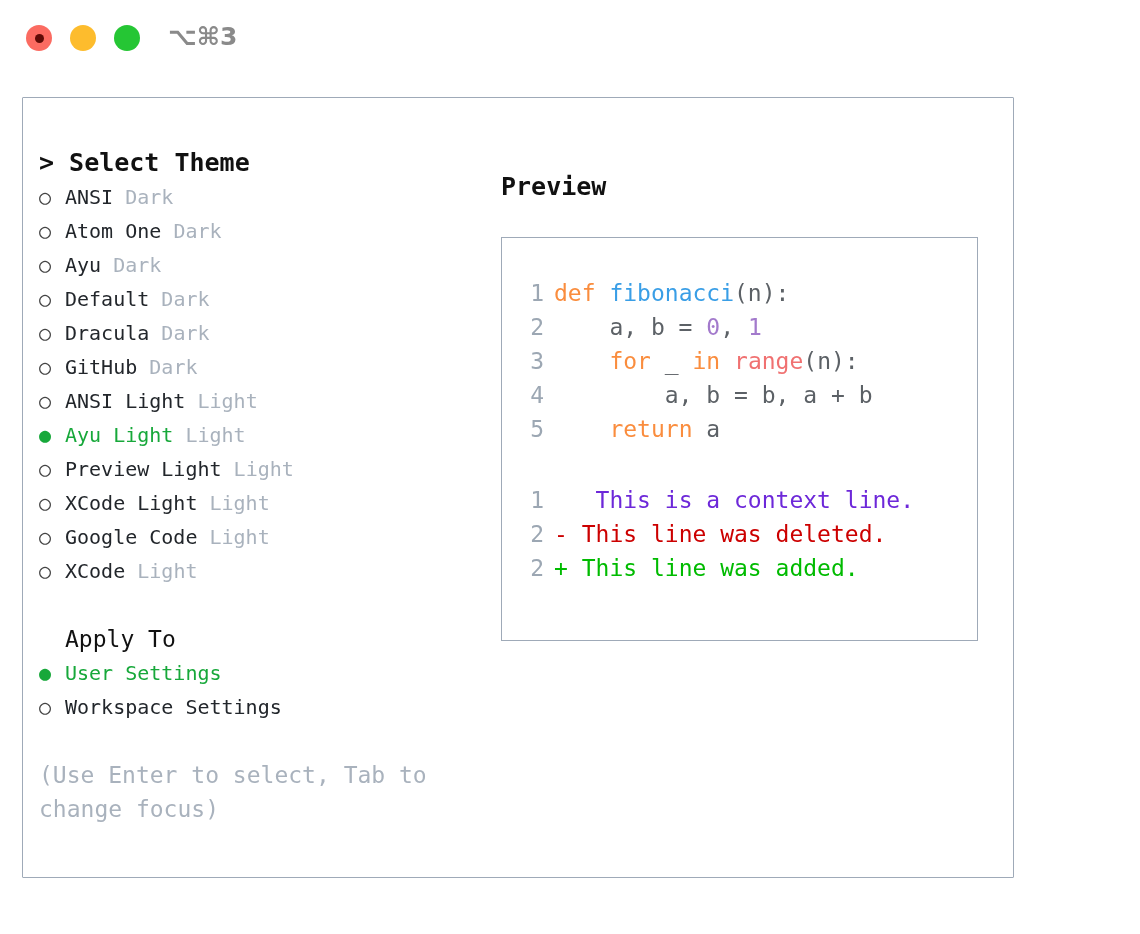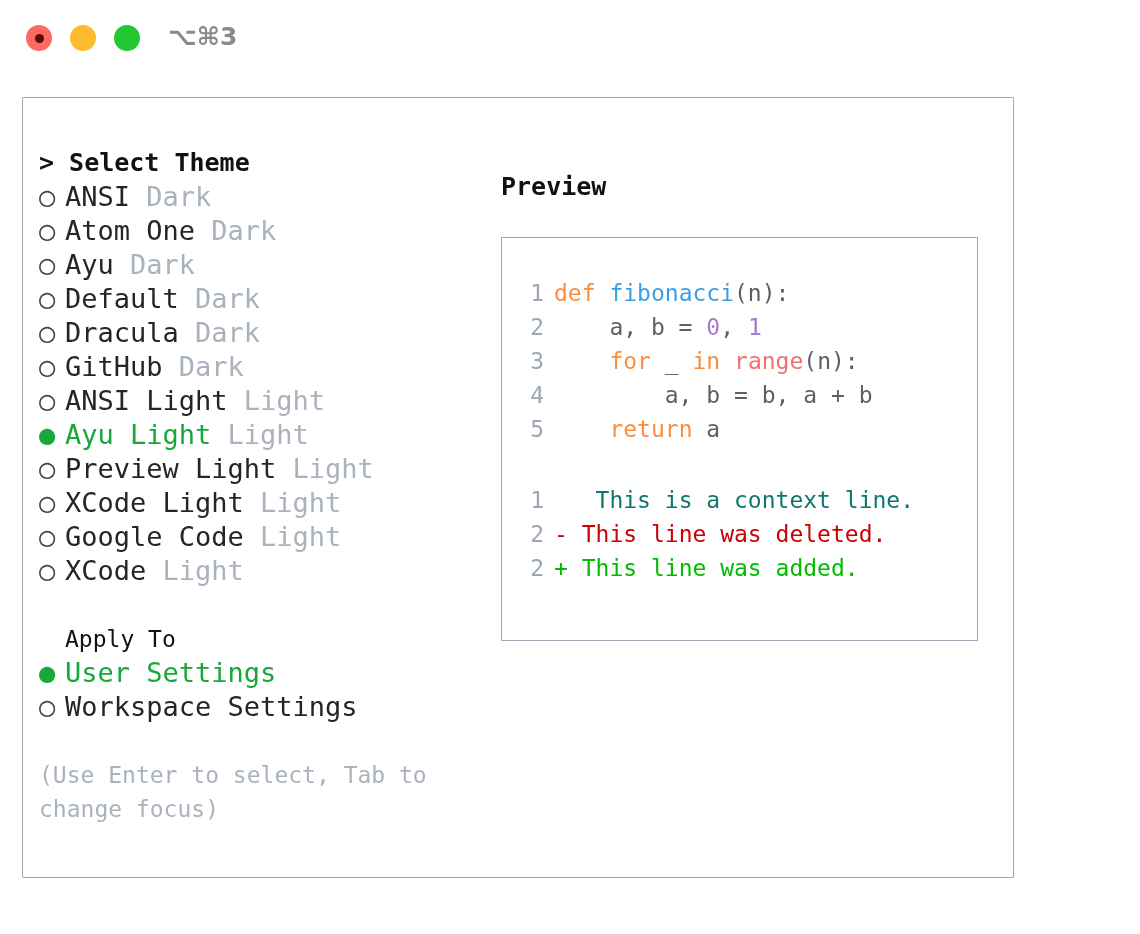--- a/index.html
+++ b/index.html
@@ -91,21 +91,21 @@
   }
   .section-header {
     font-size: 25px;
     font-weight: bold;
     color: #111111;
     line-height: 34px;
     height: 34px;
     white-space: pre;
   }
   .opt-row {
-    font-size: 27px;
+    font-size: 20px;
     line-height: 34px;
     height: 34px;
     color: #2b2b2b;
     white-space: pre;
     display: block;
   }
   .marker {
     display: inline-block;
     width: 26px;
     color: #444;
@@ -171,21 +171,21 @@
     text-align: right;
     color: #9CA7B3;
     margin-right: 10px;
   }
   .kw    { color: #FA8D3E; }
   .fn    { color: #399EE6; }
   .num   { color: #A37ACC; }
   .call  { color: #F07171; }
   .plain { color: #5C6166; }
   .punct { color: #5C6166; }
-  .ctx   { color: #0f766e; }
+  .ctx   { color: #6d28d9; }
   .del   { color: #CC0000; }
   .add   { color: #00BB00; }
 
   .code-gap { height: 37px; }
 </style>
 </head>
 <body>
 
 <div class="window">
 

